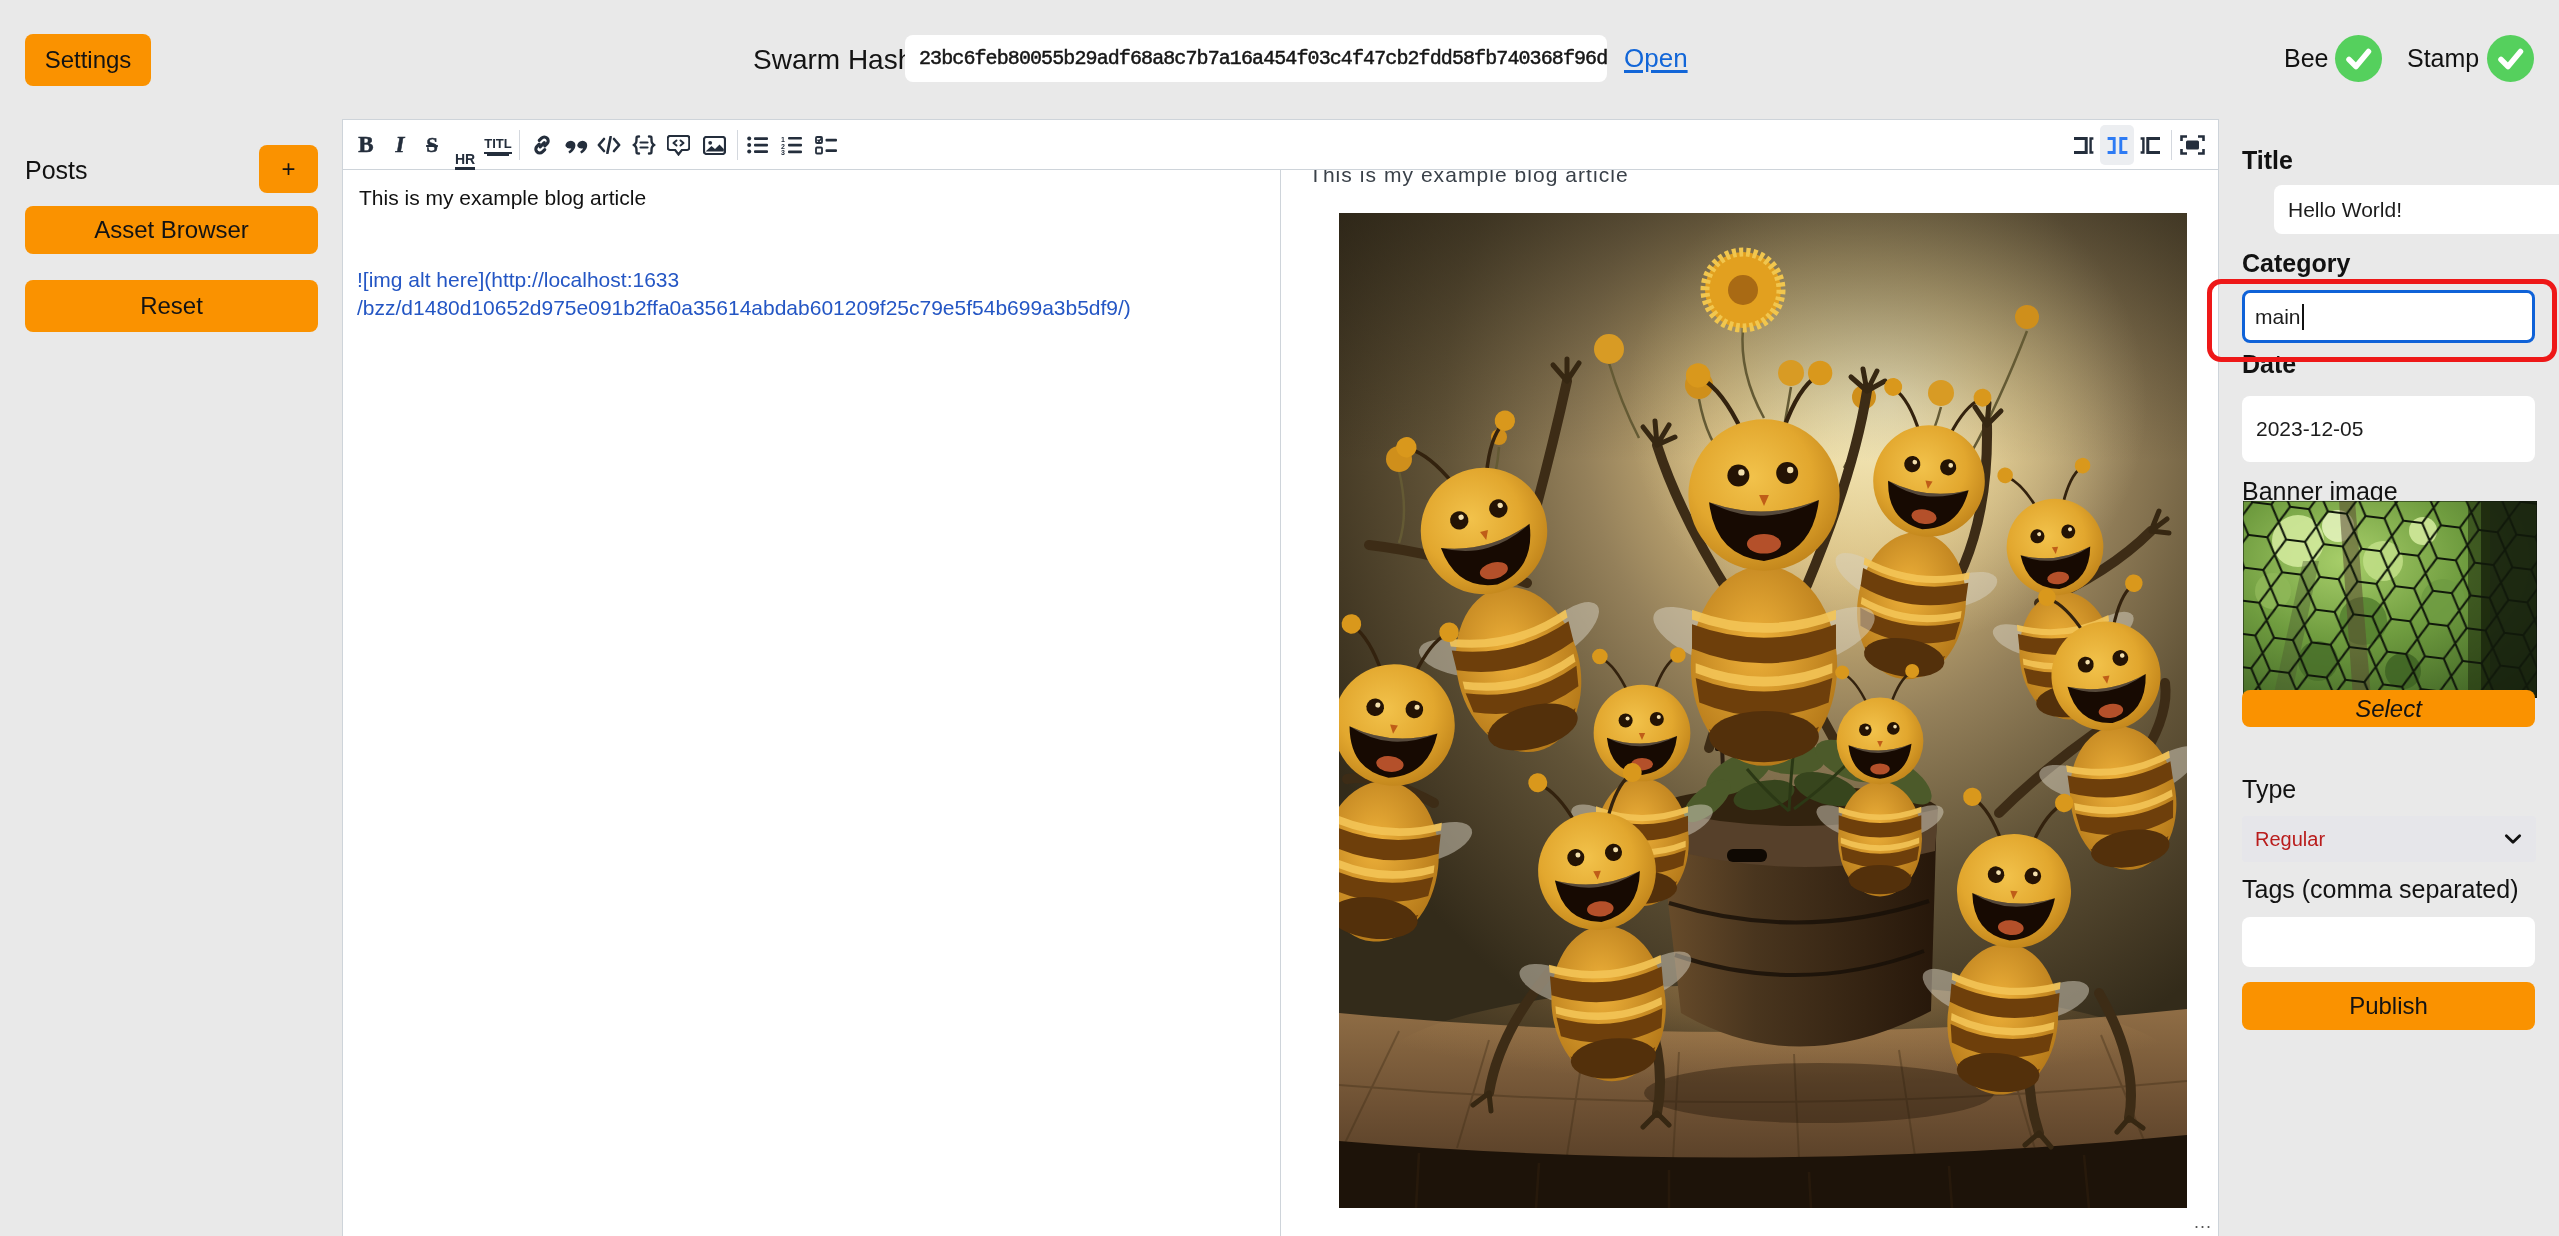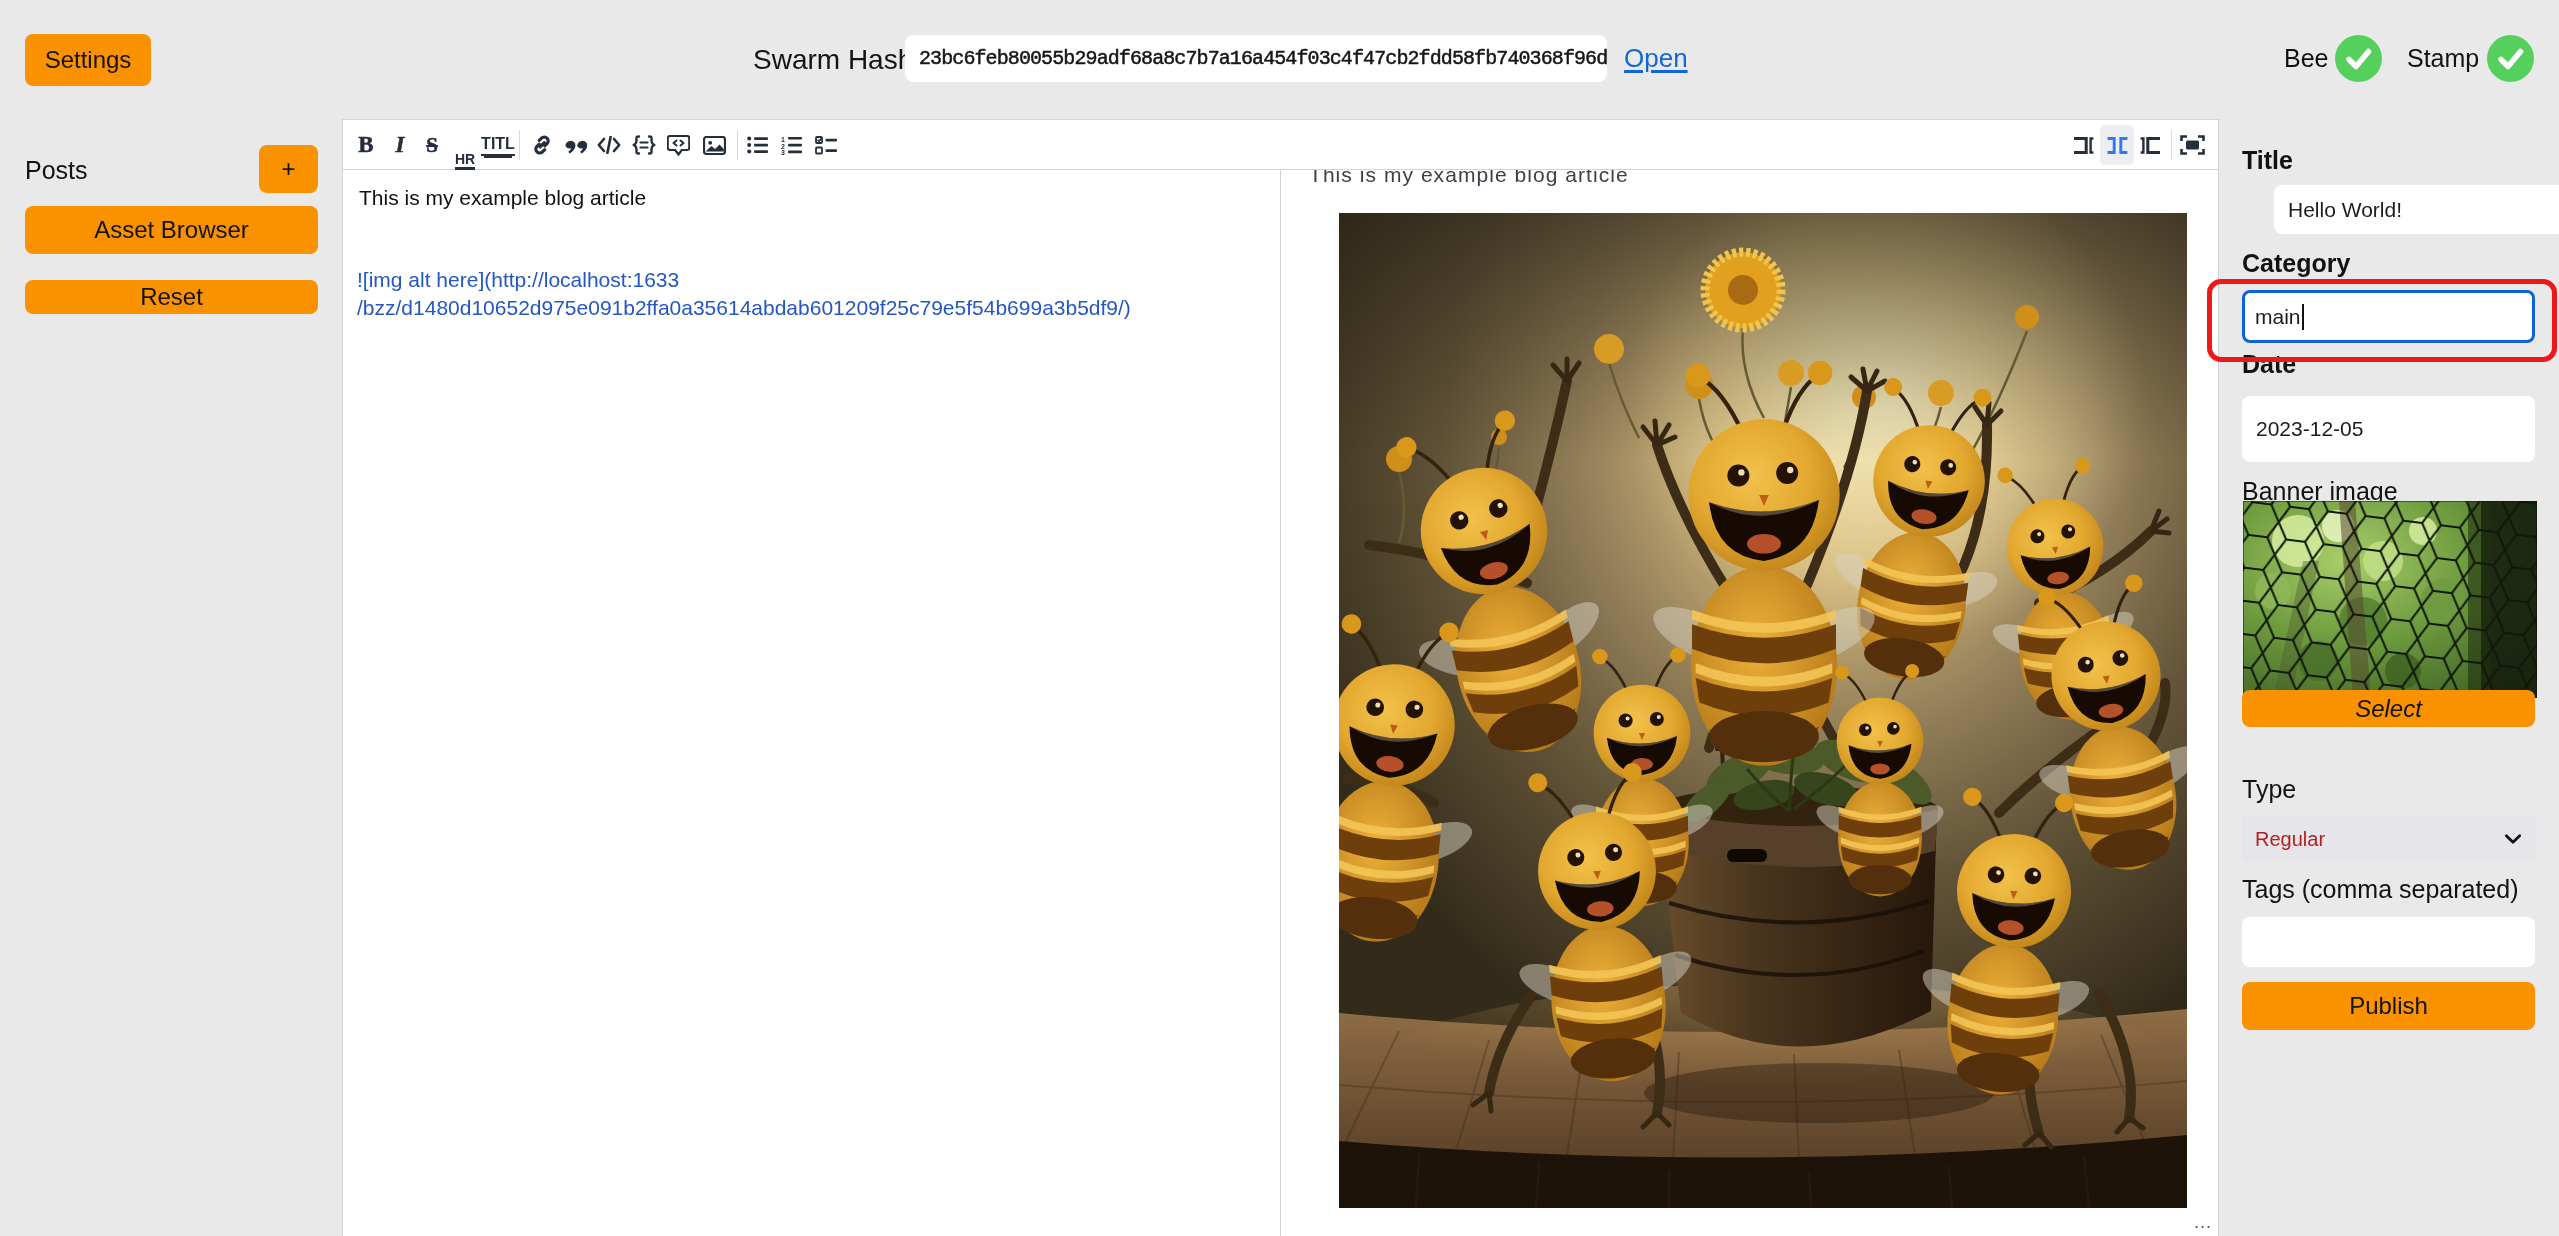--- a/index.html
+++ b/index.html
@@ -30,38 +30,38 @@
 <div class="abs" style="left:2407px; top:44px; font-size:25px; color:#121212;">Stamp</div>
 <div class="abs" style="left:2487px; top:35px; width:47px; height:47px; border-radius:50%; background:#55d05d;">
   <svg width="47" height="47" viewBox="0 0 47 47">
       <path d="M14 24.5 L21 31.5 L33.5 16.5" fill="none" stroke="#fff" stroke-width="5.5" stroke-linecap="round" stroke-linejoin="round"></path>
     </svg>
 </div>
 
 <div class="label" style="left:25px; top:156px;">Posts</div>
 <div class="btn" style="left:259px; top:145px; width:59px; height:48px; font-size:24px;">+</div>
 <div class="btn" style="left:25px; top:206px; width:293px; height:48px;">Asset Browser</div>
-<div class="btn" style="left:25px; top:280px; width:293px; height:34px;">Reset</div>
+<div class="btn" style="left:25px; top:280px; width:293px; height:52px;">Reset</div>
 
 <div class="abs" style="left:342px; top:119px; width:1877px; height:1117px; background:#fff; border:1px solid #ced4da; border-bottom:none;">
 
   <div class="abs" style="left:0; top:0; width:100%; height:50px; border-bottom:1px solid #ced4da;" id="toolbar">
     <style>
       .ti { position:absolute; top:0; height:50px; width:36px; display:flex; align-items:center; justify-content:center; transform:translateX(-50%); color:#242e3c; }
       .tsep { position:absolute; top:10px; height:30px; width:1px; background:#d4d8de; }
       .tser { font-family:"Liberation Serif", serif; font-weight:bold; font-size:23px; -webkit-text-stroke:0.5px #242e3c; }
     </style>
     <div class="ti tser" style="left:23px;">B</div>
     <div class="ti tser" style="left:57px; font-style:italic;">I</div>
     <div class="ti tser" style="left:89px; text-decoration:line-through; font-size:21px;">S</div>
     <div class="ti" style="left:122px;align-items:flex-end;">
         <span style="font-weight:bold; font-size:14px; letter-spacing:0px; border-bottom:3px solid #242e3c; font-family:'Liberation Sans';">HR</span>
       </div>
     <div class="ti" style="left:155px;">
-        <span style="font-weight:bold; font-size:16px; letter-spacing:0px; border-bottom:2px solid #242e3c; padding-bottom:1px; box-shadow:0 5px 0 -3px #242e3c; font-family:'Liberation Sans';">TITL</span>
+        <span style="font-weight:bold; font-size:13px; letter-spacing:0px; border-bottom:2px solid #242e3c; padding-bottom:1px; box-shadow:0 5px 0 -3px #242e3c; font-family:'Liberation Sans';">TITL</span>
       </div>
     <div class="tsep" style="left:176px;"></div>
     <div class="ti" style="left:199px;">
       <svg width="22" height="22" viewBox="0 0 24 24" fill="none" stroke="#242e3c" stroke-width="3.4" stroke-linecap="round">
           <path d="M10 14 L14.5 9.5"></path>
           <path d="M9 11 L6.5 13.5 a4.2 4.2 0 0 0 6 6 L15 17"></path>
           <path d="M15 13 L17.5 10.5 a4.2 4.2 0 0 0 -6 -6 L9 7"></path>
         </svg>
     </div>
     <div class="ti" style="left:232.5px;">

